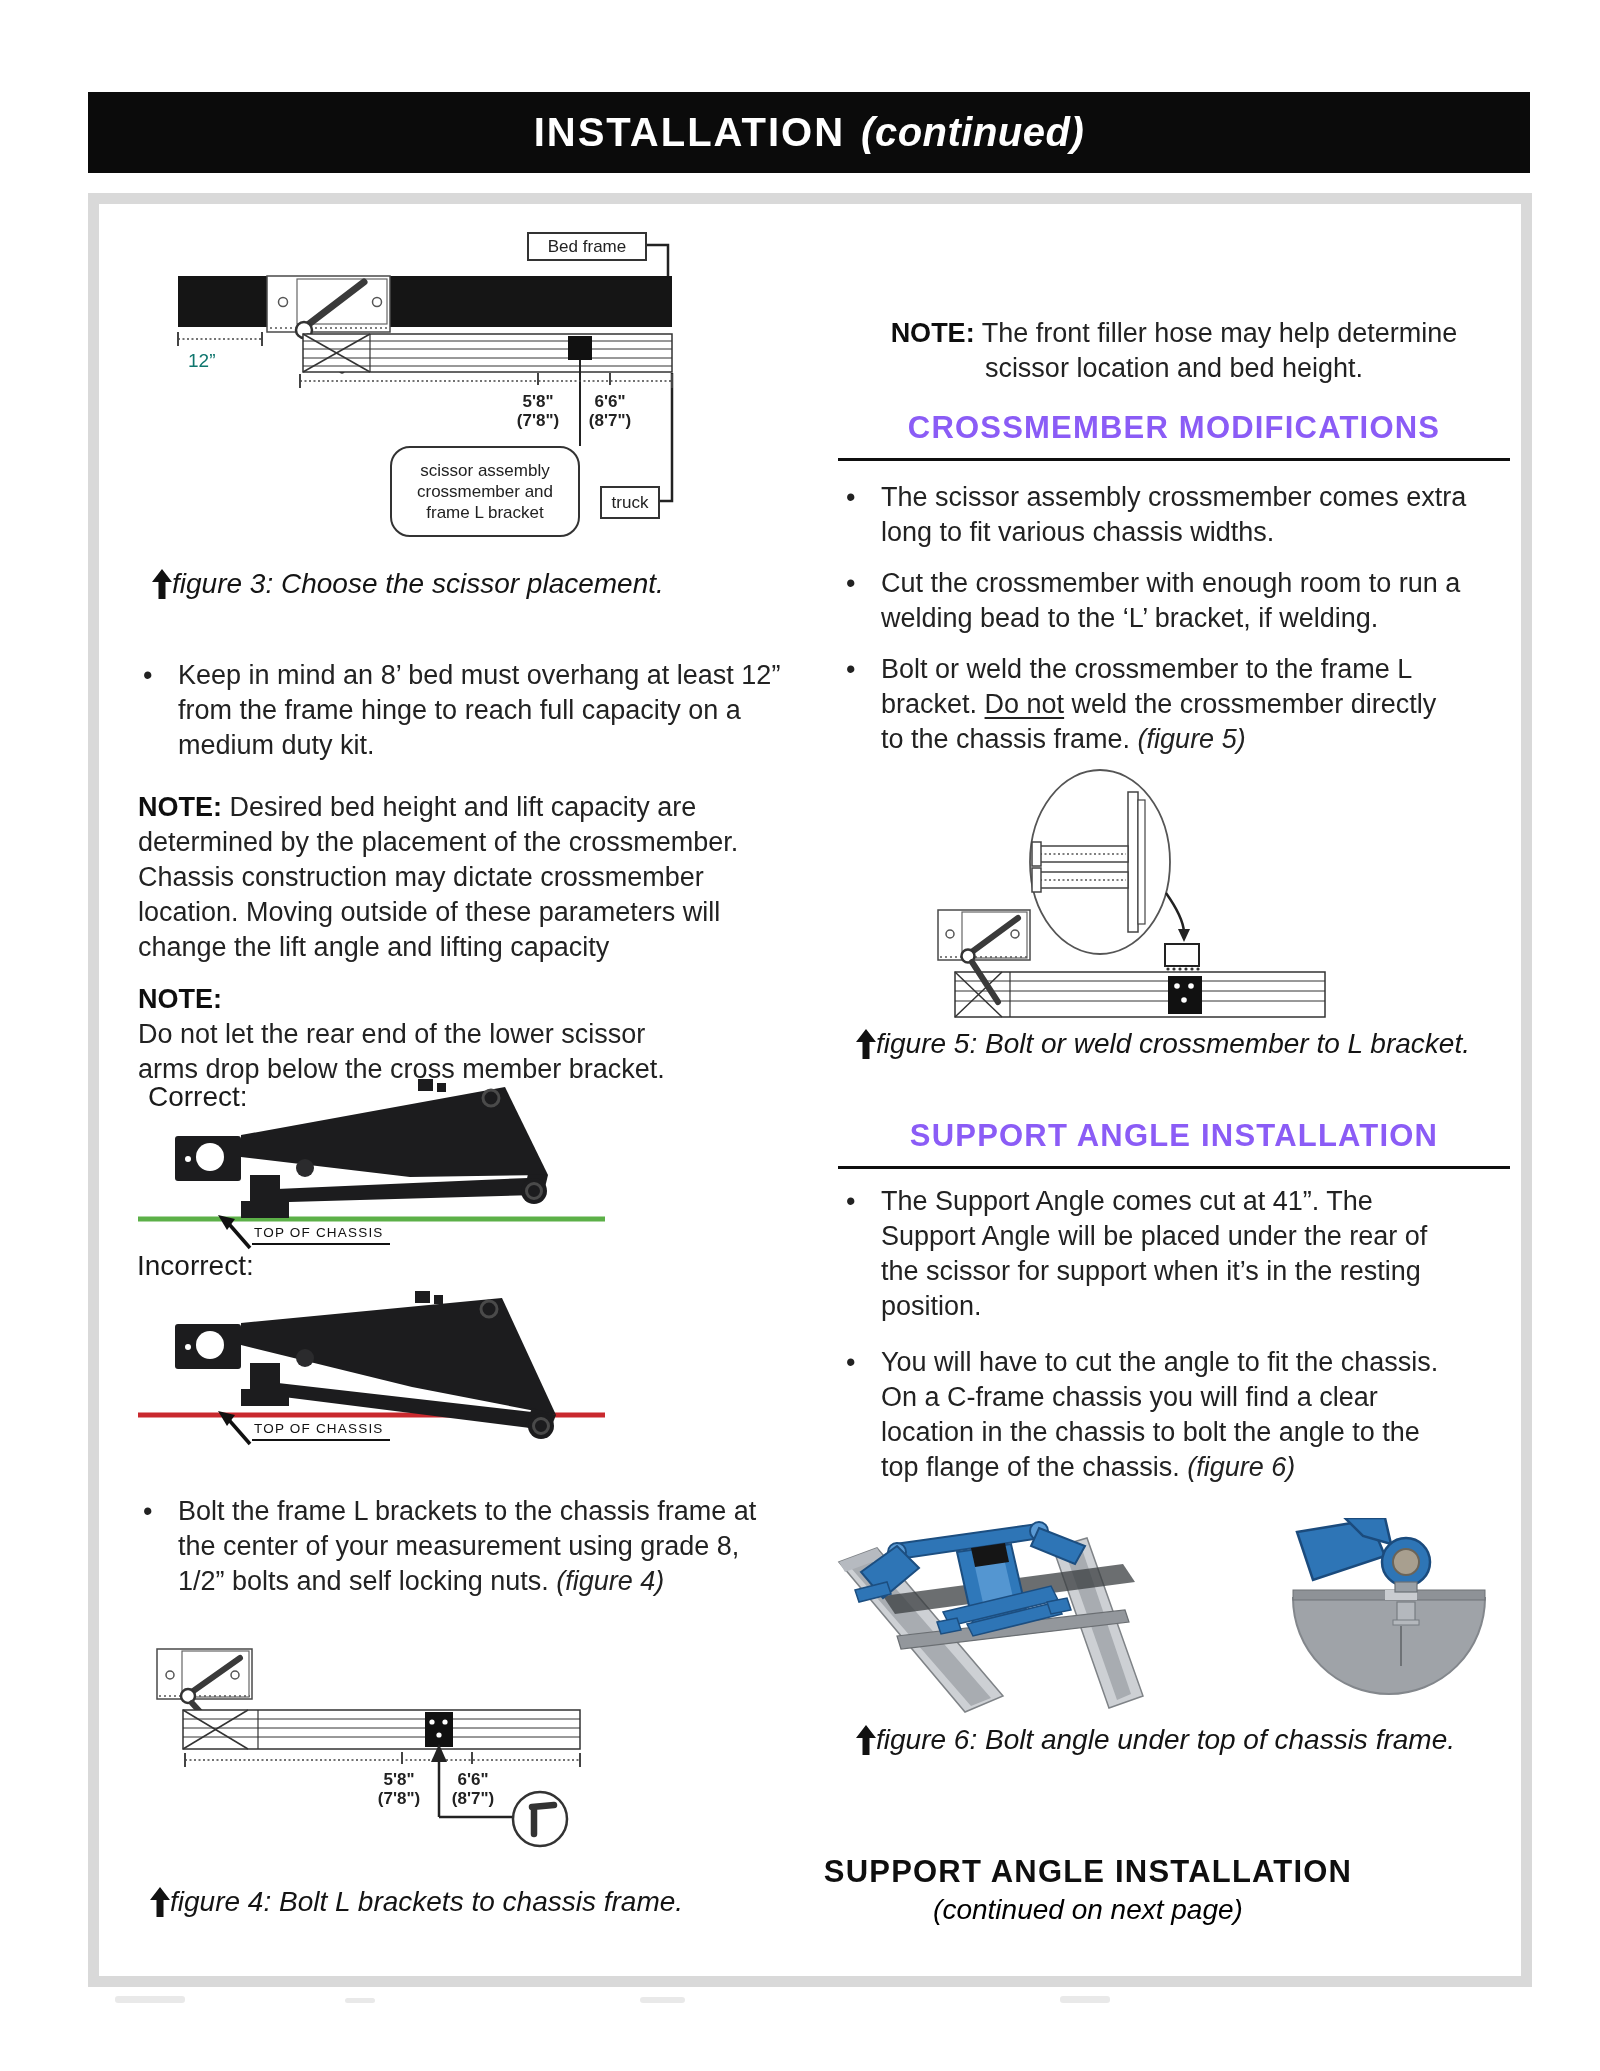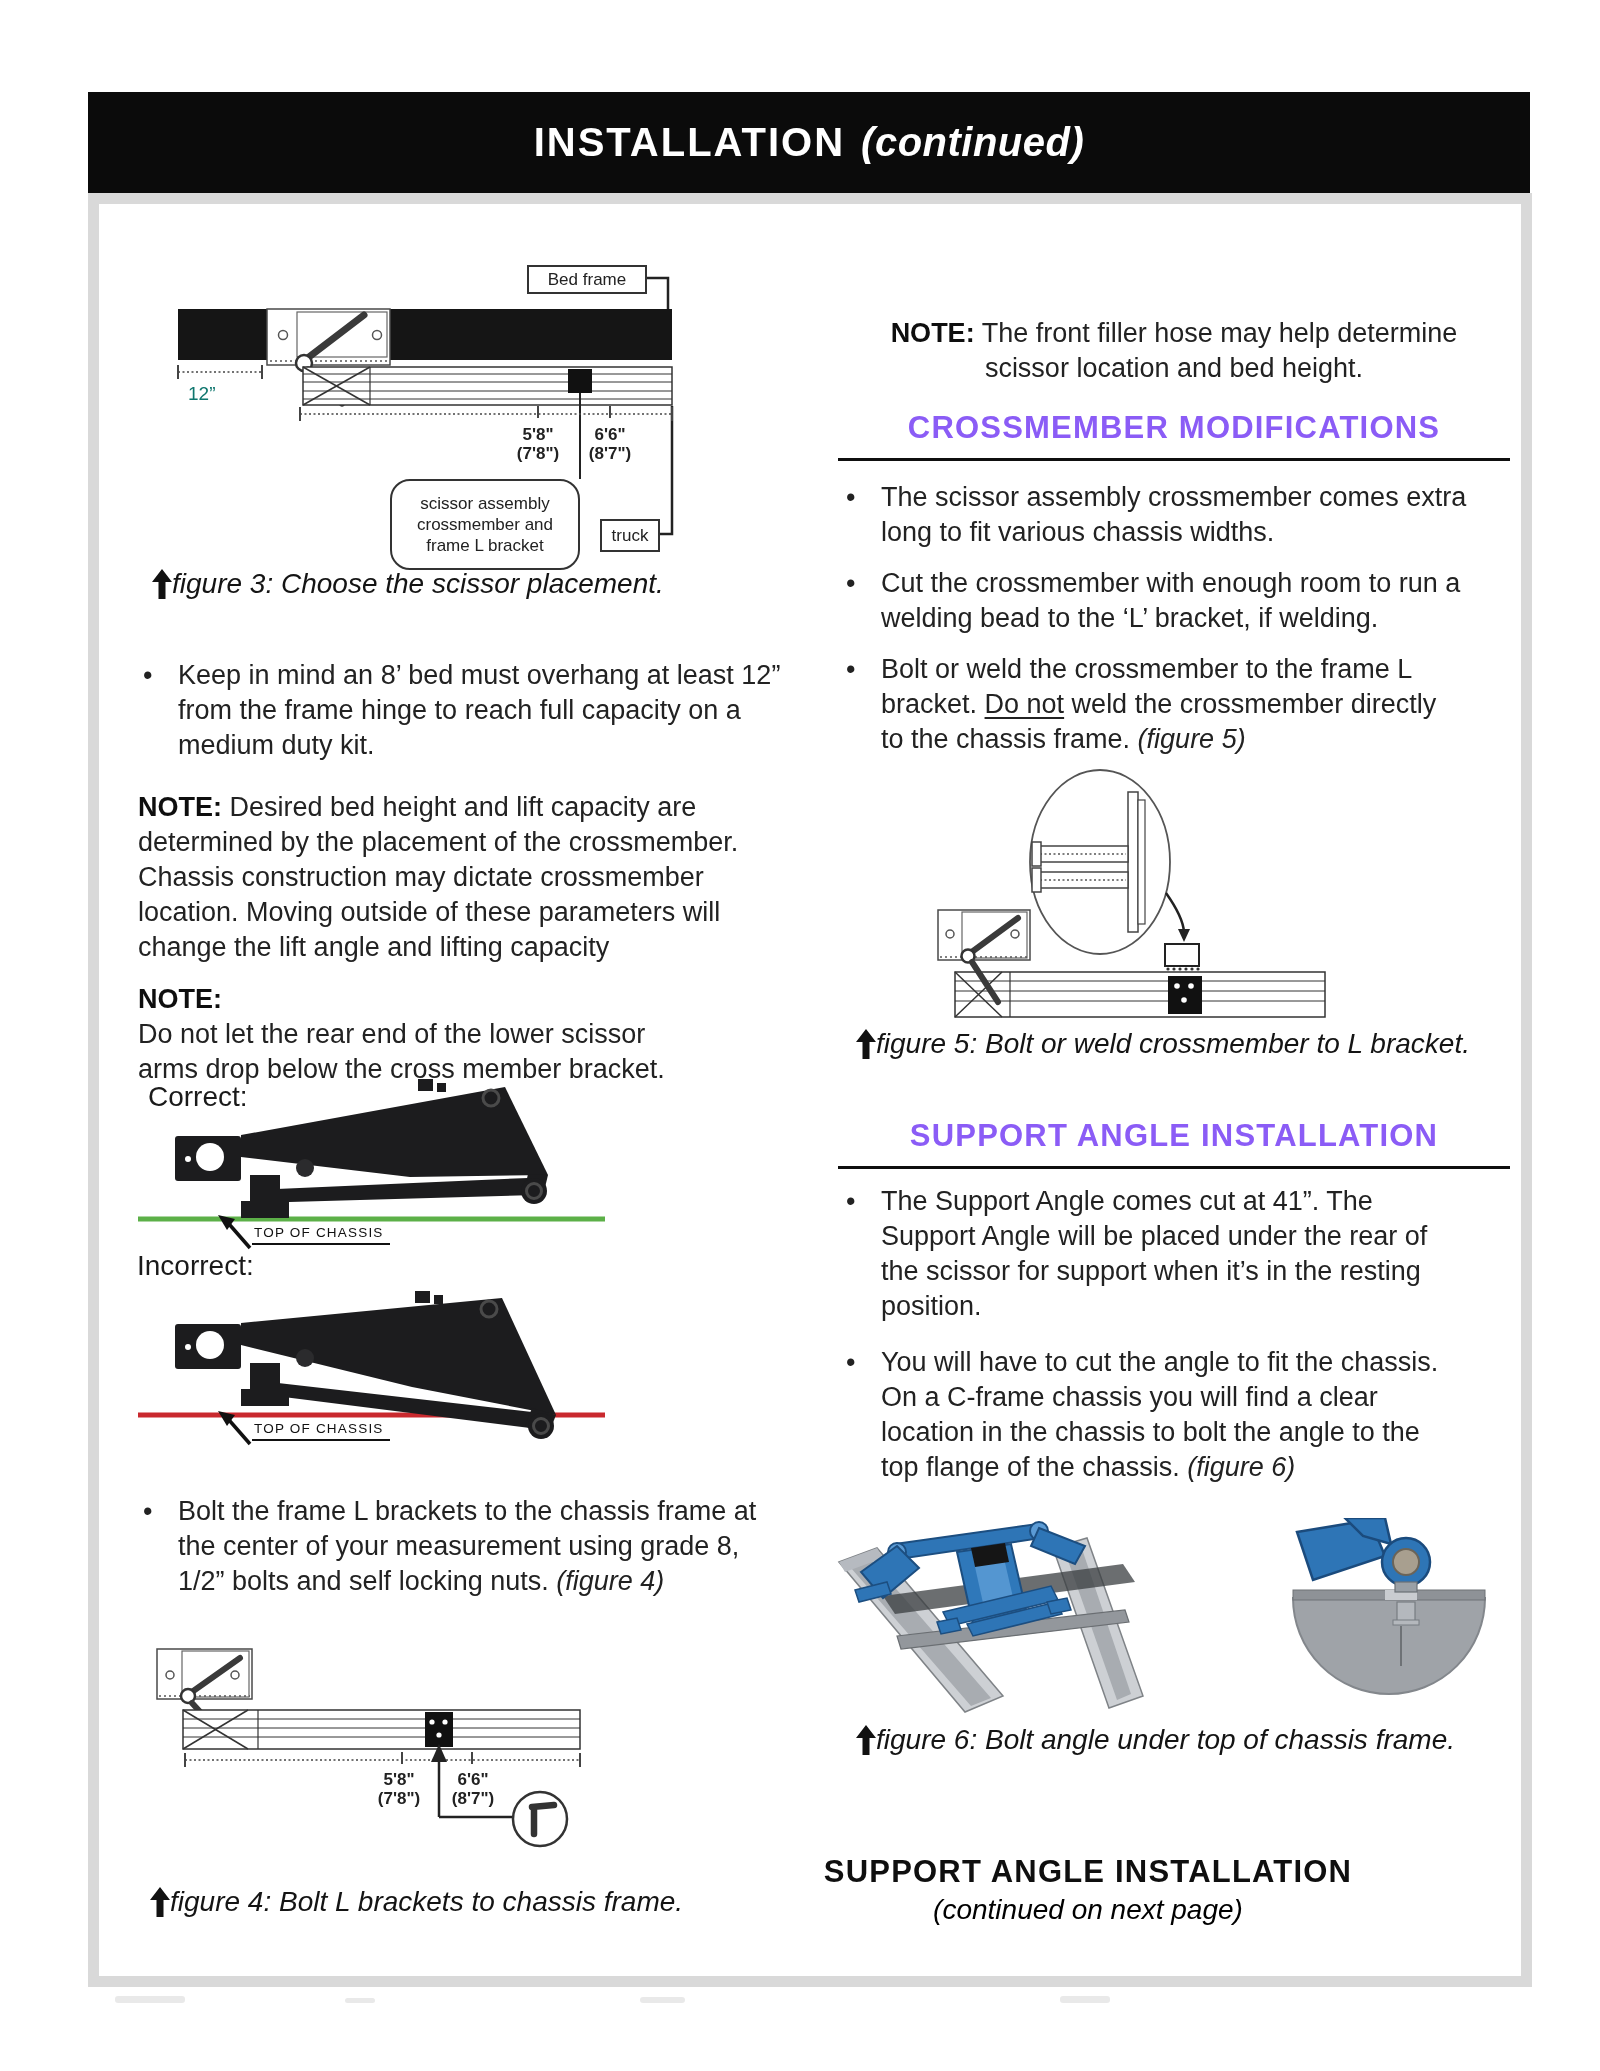--- a/index.html
+++ b/index.html
@@ -1,19 +1,19 @@
 <!DOCTYPE html>
 <html><head>
 <meta charset="utf-8">
 <style>
   html,body{margin:0;padding:0;}
   body{width:1600px;height:2071px;background:#ffffff;position:relative;
        font-family:"Liberation Sans","DejaVu Sans",sans-serif;color:#1d1d1d;overflow:hidden;}
   .abs{position:absolute;}
-  .header-bar{left:88px;top:92px;width:1442px;height:101px;background:#0b0b0b;color:#ffffff;
+  .header-bar{left:88px;top:92px;width:1442px;height:81px;background:#0b0b0b;color:#ffffff;
     display:flex;align-items:center;justify-content:center;font-size:40px;font-weight:bold;letter-spacing:2px;}
   .header-bar .suffix{font-style:italic;margin-left:16px;letter-spacing:0.5px;}
   .content-frame{left:88px;top:193px;width:1422px;height:1772px;border:11px solid #d9d9d9;background:#ffffff;}
   .para{font-size:27px;line-height:35px;color:#222;}
   .pre{white-space:pre;}
   .note-b{font-weight:bold;color:#0e0e0e;}
   .bullet-row{display:flex;align-items:flex-start;}
   .bullet-dot{width:35px;font-size:27px;line-height:35px;color:#222;flex:0 0 35px;}
   .u{text-decoration:underline;text-underline-offset:4px;}
   .it{font-style:italic;}
@@ -38,21 +38,21 @@
 </head>
 <body>
 
 <div class="abs header-bar">
   <span>INSTALLATION</span>
   <span class="suffix">(continued)</span>
 </div>
 
 <div class="abs content-frame"></div>
 
-<div class="fig" style="left:140px;top:257px;width:540px;height:312px;">
+<div class="fig" style="left:140px;top:224px;width:540px;height:312px;">
   <svg width="540" height="312" viewBox="0 0 540 312">
 
     <polyline points="505,21 528,21 528,54" fill="none" stroke="#222" stroke-width="2.5"></polyline>
     <polyline points="518,277 532,277 532,149" fill="none" stroke="#222" stroke-width="2.5"></polyline>
 
     <g>
       <rect x="38" y="52" width="89" height="51" fill="#151515"></rect>
       <rect x="250" y="52" width="282" height="51" fill="#151515"></rect>
     </g>
 

